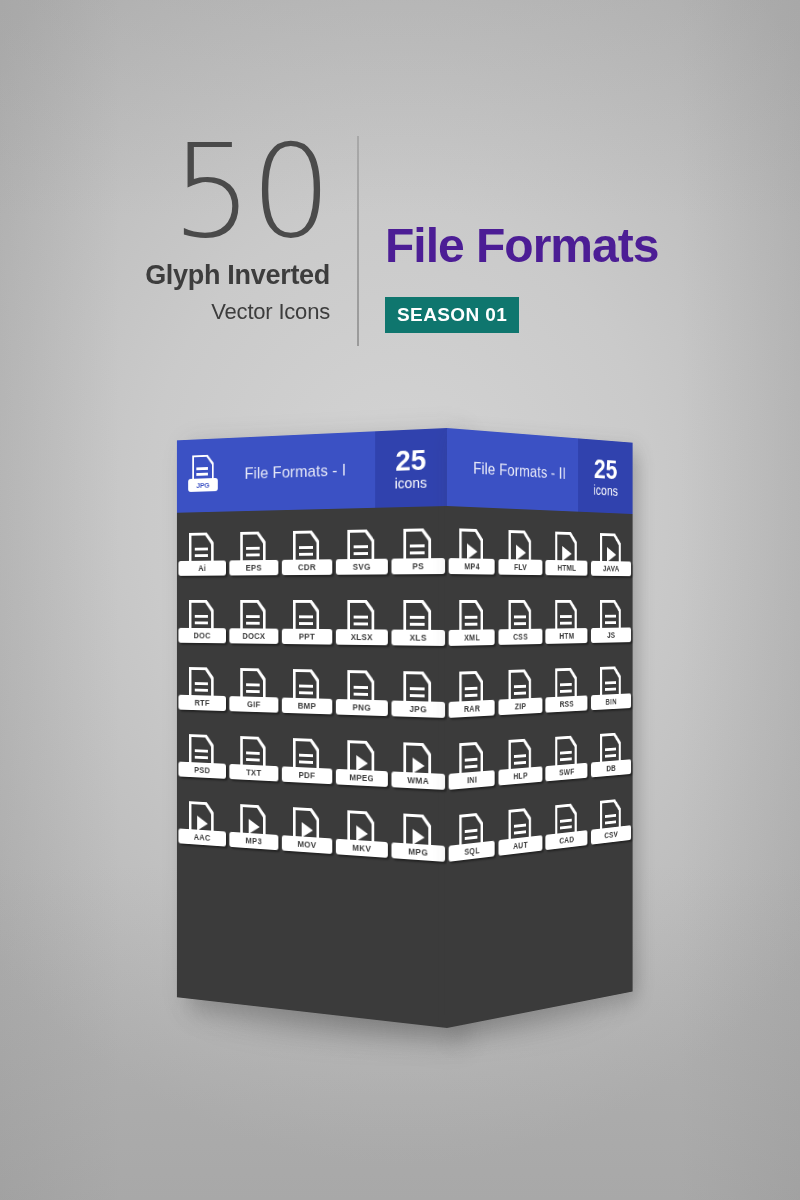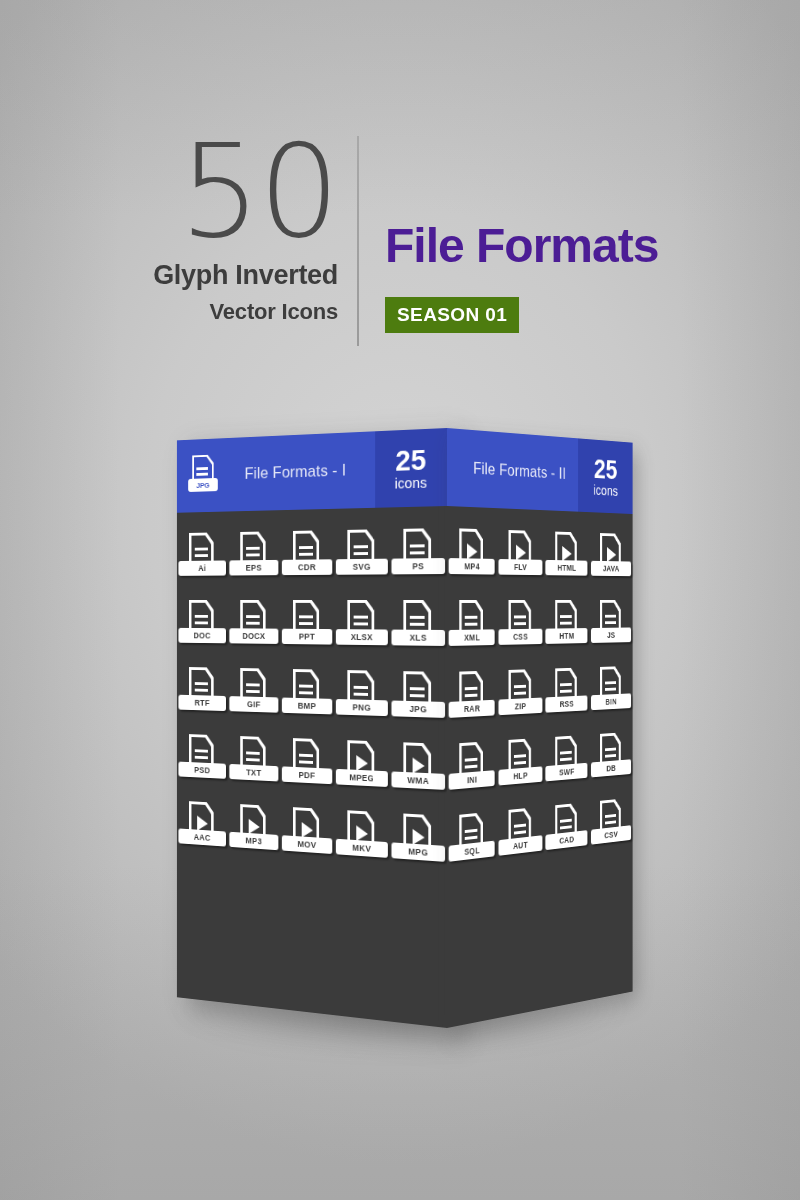--- a/index.html
+++ b/index.html
@@ -17,43 +17,43 @@
   #bg-vignette{
     position:absolute;inset:0;
     background:
       linear-gradient(180deg, rgba(150,150,150,.18) 0%, rgba(0,0,0,0) 18%, rgba(0,0,0,0) 72%, rgba(120,120,120,.20) 100%),
       linear-gradient(90deg, rgba(140,140,140,.20) 0%, rgba(0,0,0,0) 15%, rgba(0,0,0,0) 85%, rgba(140,140,140,.20) 100%);
   }
 
   
   #header{position:absolute;left:0;top:118px;width:800px;height:240px;}
   #hdr-left{
-    position:absolute;left:12px;top:0;width:350px;height:240px;
+    position:absolute;left:4px;top:0;width:350px;height:240px;
     text-align:right;padding-right:24px;box-sizing:border-box;
   }
   #count-50{
     font-size:128px;line-height:120px;color:#4a4a4a;font-weight:300;
     letter-spacing:-2px;margin-top:14px;
     font-family:"DejaVu Sans", sans-serif;
   }
   #sub1{font-size:27px;font-weight:bold;color:#3d3d3d;margin-top:8px;letter-spacing:-.3px;}
-  #sub2{font-size:22px;font-weight:bold;color:#3d3d3d;margin-top:8px;letter-spacing:-.2px;}
+  #sub2{font-size:22px;font-weight:normal;color:#3d3d3d;margin-top:8px;letter-spacing:-.2px;}
 
   #divider{
     position:absolute;left:357px;top:18px;width:2px;height:210px;
     background:linear-gradient(180deg,#a8a8a8,#9a9a9a);
   }
 
   #hdr-right{position:absolute;left:385px;top:0;width:400px;height:240px;}
   #title{
     font-size:48px;font-weight:bold;color:#4c1d95;letter-spacing:-1px;
     margin-top:100px;
   }
   #season{
-    display:inline-block;background:#4d7c0f;color:#ffffff;
+    display:inline-block;background:#0f766e;color:#ffffff;
     font-size:19px;font-weight:bold;letter-spacing:.4px;
     padding:7px 12px 7px 12px;margin-top:24px;
   }
 
   
   #stage{
     position:absolute;left:0;top:0;width:800px;height:1200px;
     perspective:1500px;
   }
   #ground-shadow{

